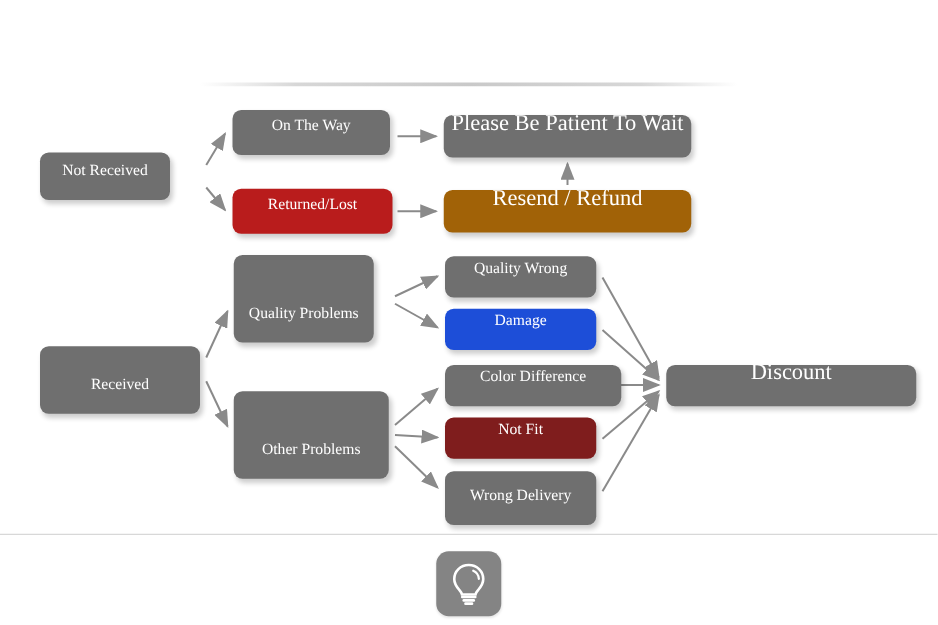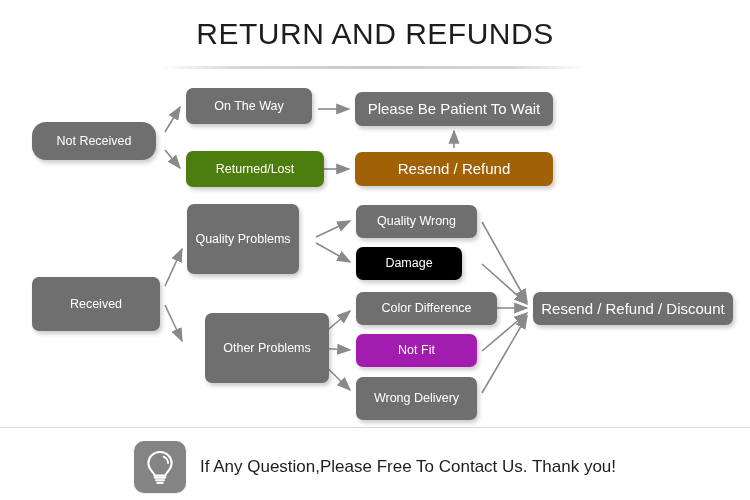--- a/index.html
+++ b/index.html
@@ -70,31 +70,31 @@
   }
 
   
   .node {
     position: absolute;
     box-sizing: border-box;
     background: #6f6f6f;
     color: #ffffff;
     border-radius: 7px;
     display: flex;
-    align-items: center;
+    align-items: flex-end;
     justify-content: center;
     text-align: center;
     font-size: 12.5px;
-    font-family: Liberation Sans, sans-serif;
+    font-family: Liberation Serif, serif;
     line-height: 1.2;
     box-shadow: 2px 3px 4px rgba(0,0,0,0.20);
     padding: 16px 6px;
     user-select: none;
   }
-  .node.wide { font-size: 15px; }
+  .node.wide { font-size: 18px; }
 
   
   .footer-rule {
     position: absolute;
     left: 0;
     top: 427px;
     width: 750px;
     height: 1px;
     background: #d8d8d8;
   }
@@ -125,23 +125,20 @@
     color: #1d1d1d;
     font-family: "Liberation Sans", sans-serif;
     white-space: nowrap;
   }
 </style>
 </head>
 <body>
 
 <div id="page">
 
-  <div class="title-wrap">
-    <div class="page-title">RETURN AND REFUNDS</div>
-  </div>
   <div class="title-rule"></div>
 
   <div class="flow" id="flow-canvas">
     <svg id="flow-edges" viewBox="0 0 750 430">
       <defs>
         <marker id="arrowhead" markerWidth="9" markerHeight="7" refX="8" refY="3.5" orient="auto" markerUnits="strokeWidth">
           <path d="M 0 0 L 9 3.5 L 0 7 z" fill="#8a8a8a"></path>
         </marker>
       </defs>
       <g id="edge-group">
@@ -158,54 +155,54 @@
           <path d="M 316 348 L 350 350" fill="none" stroke="#8a8a8a" stroke-width="1.6" marker-end="url(#arrowhead)"></path>
           <path d="M 316 357 L 350 390" fill="none" stroke="#8a8a8a" stroke-width="1.6" marker-end="url(#arrowhead)"></path>
           <path d="M 482 222 L 527 302" fill="none" stroke="#8a8a8a" stroke-width="1.6" marker-end="url(#arrowhead)"></path>
           <path d="M 482 264 L 527 304" fill="none" stroke="#8a8a8a" stroke-width="1.6" marker-end="url(#arrowhead)"></path>
           <path d="M 482 308 L 527 308" fill="none" stroke="#8a8a8a" stroke-width="1.6" marker-end="url(#arrowhead)"></path>
           <path d="M 482 351 L 527 313" fill="none" stroke="#8a8a8a" stroke-width="1.6" marker-end="url(#arrowhead)"></path>
           <path d="M 482 393 L 527 316" fill="none" stroke="#8a8a8a" stroke-width="1.6" marker-end="url(#arrowhead)"></path>
         </g>
     </svg>
     <div id="node-layer">
-        <div class="node" style="left: 32px; top: 122px; width: 124px; height: 38px; background: rgb(111, 111, 111); color: rgb(255, 255, 255); border-radius: 14px;">
+        <div class="node" style="left: 32px; top: 122px; width: 104px; height: 38px; background: rgb(111, 111, 111); color: rgb(255, 255, 255);">
           <span>Not Received</span>
         </div>
         <div class="node" style="left: 32px; top: 277px; width: 128px; height: 54px; background: rgb(111, 111, 111); color: rgb(255, 255, 255);">
           <span>Received</span>
         </div>
         <div class="node" style="left: 186px; top: 88px; width: 126px; height: 36px; background: rgb(111, 111, 111); color: rgb(255, 255, 255);">
           <span>On The Way</span>
         </div>
-        <div class="node" style="left: 186px; top: 151px; width: 138px; height: 36px; background: #4d7c0f; color: rgb(255, 255, 255);">
+        <div class="node" style="left: 186px; top: 151px; width: 128px; height: 36px; background: #b91c1c; color: rgb(255, 255, 255);">
           <span>Returned/Lost</span>
         </div>
         <div class="node" style="left: 187px; top: 204px; width: 112px; height: 70px; background: rgb(111, 111, 111); color: rgb(255, 255, 255);">
           <span>Quality Problems</span>
         </div>
-        <div class="node" style="left: 187px; top: 313px; width: 124px; height: 70px; background: rgb(111, 111, 111); color: rgb(255, 255, 255); margin-left: 18px;">
+        <div class="node" style="left: 187px; top: 313px; width: 124px; height: 70px; background: rgb(111, 111, 111); color: rgb(255, 255, 255);">
           <span>Other Problems</span>
         </div>
         <div class="node wide" style="left: 355px; top: 92px; width: 198px; height: 34px; background: rgb(111, 111, 111); color: rgb(255, 255, 255);">
           <span>Please Be Patient To Wait</span>
         </div>
         <div class="node wide" style="left: 355px; top: 152px; width: 198px; height: 34px; background: #a16207; color: rgb(255, 255, 255);">
           <span>Resend / Refund</span>
         </div>
         <div class="node" style="left: 356px; top: 205px; width: 121px; height: 33px; background: rgb(111, 111, 111); color: rgb(255, 255, 255);">
           <span>Quality Wrong</span>
         </div>
-        <div class="node" style="left: 356px; top: 247px; width: 106px; height: 33px; background: #000000; color: rgb(255, 255, 255);">
+        <div class="node" style="left: 356px; top: 247px; width: 121px; height: 33px; background: #1d4ed8; color: rgb(255, 255, 255);">
           <span>Damage</span>
         </div>
         <div class="node" style="left: 356px; top: 292px; width: 141px; height: 33px; background: rgb(111, 111, 111); color: rgb(255, 255, 255);">
           <span>Color Difference</span>
         </div>
-        <div class="node" style="left: 356px; top: 334px; width: 121px; height: 33px; background: #a21caf; color: rgb(255, 255, 255);">
+        <div class="node" style="left: 356px; top: 334px; width: 121px; height: 33px; background: #7f1d1d; color: rgb(255, 255, 255);">
           <span>Not Fit</span>
         </div>
         <div class="node" style="left: 356px; top: 377px; width: 121px; height: 43px; background: rgb(111, 111, 111); color: rgb(255, 255, 255);">
           <span>Wrong Delivery</span>
         </div>
         <div class="node wide" style="left: 533px; top: 292px; width: 200px; height: 33px; background: rgb(111, 111, 111); color: rgb(255, 255, 255);">
           <span>Resend / Refund / Discount</span>
         </div>
       </div>
   </div>
@@ -217,16 +214,15 @@
         <path d="M17 4 C10.4 4 5.4 9 5.4 15.2 C5.4 19.3 7.6 21.8 9.4 23.9
                  C10.6 25.3 11.4 26.4 11.6 27.6 L22.4 27.6
                  C22.6 26.4 23.4 25.3 24.6 23.9 C26.4 21.8 28.6 19.3 28.6 15.2
                  C28.6 9 23.6 4 17 4 Z" fill="none" stroke="#ffffff" stroke-width="2.1"></path>
         <path d="M11.8 29.6 L22.2 29.6" fill="none" stroke="#ffffff" stroke-width="2.1" stroke-linecap="round"></path>
         <path d="M13.0 32.3 L21.0 32.3" fill="none" stroke="#ffffff" stroke-width="2.1" stroke-linecap="round"></path>
         <path d="M14.4 34.9 L19.6 34.9" fill="none" stroke="#ffffff" stroke-width="2.1" stroke-linecap="round"></path>
         <path d="M20.6 8.6 C23.2 9.8 24.9 12.2 25.1 15.1" fill="none" stroke="#ffffff" stroke-width="1.8" stroke-linecap="round"></path>
       </svg>
     </div>
-    <div class="footer-text">If Any Question,Please Free To Contact Us. Thank you!</div>
   </div>
 
 </div>
 
 </body></html>

